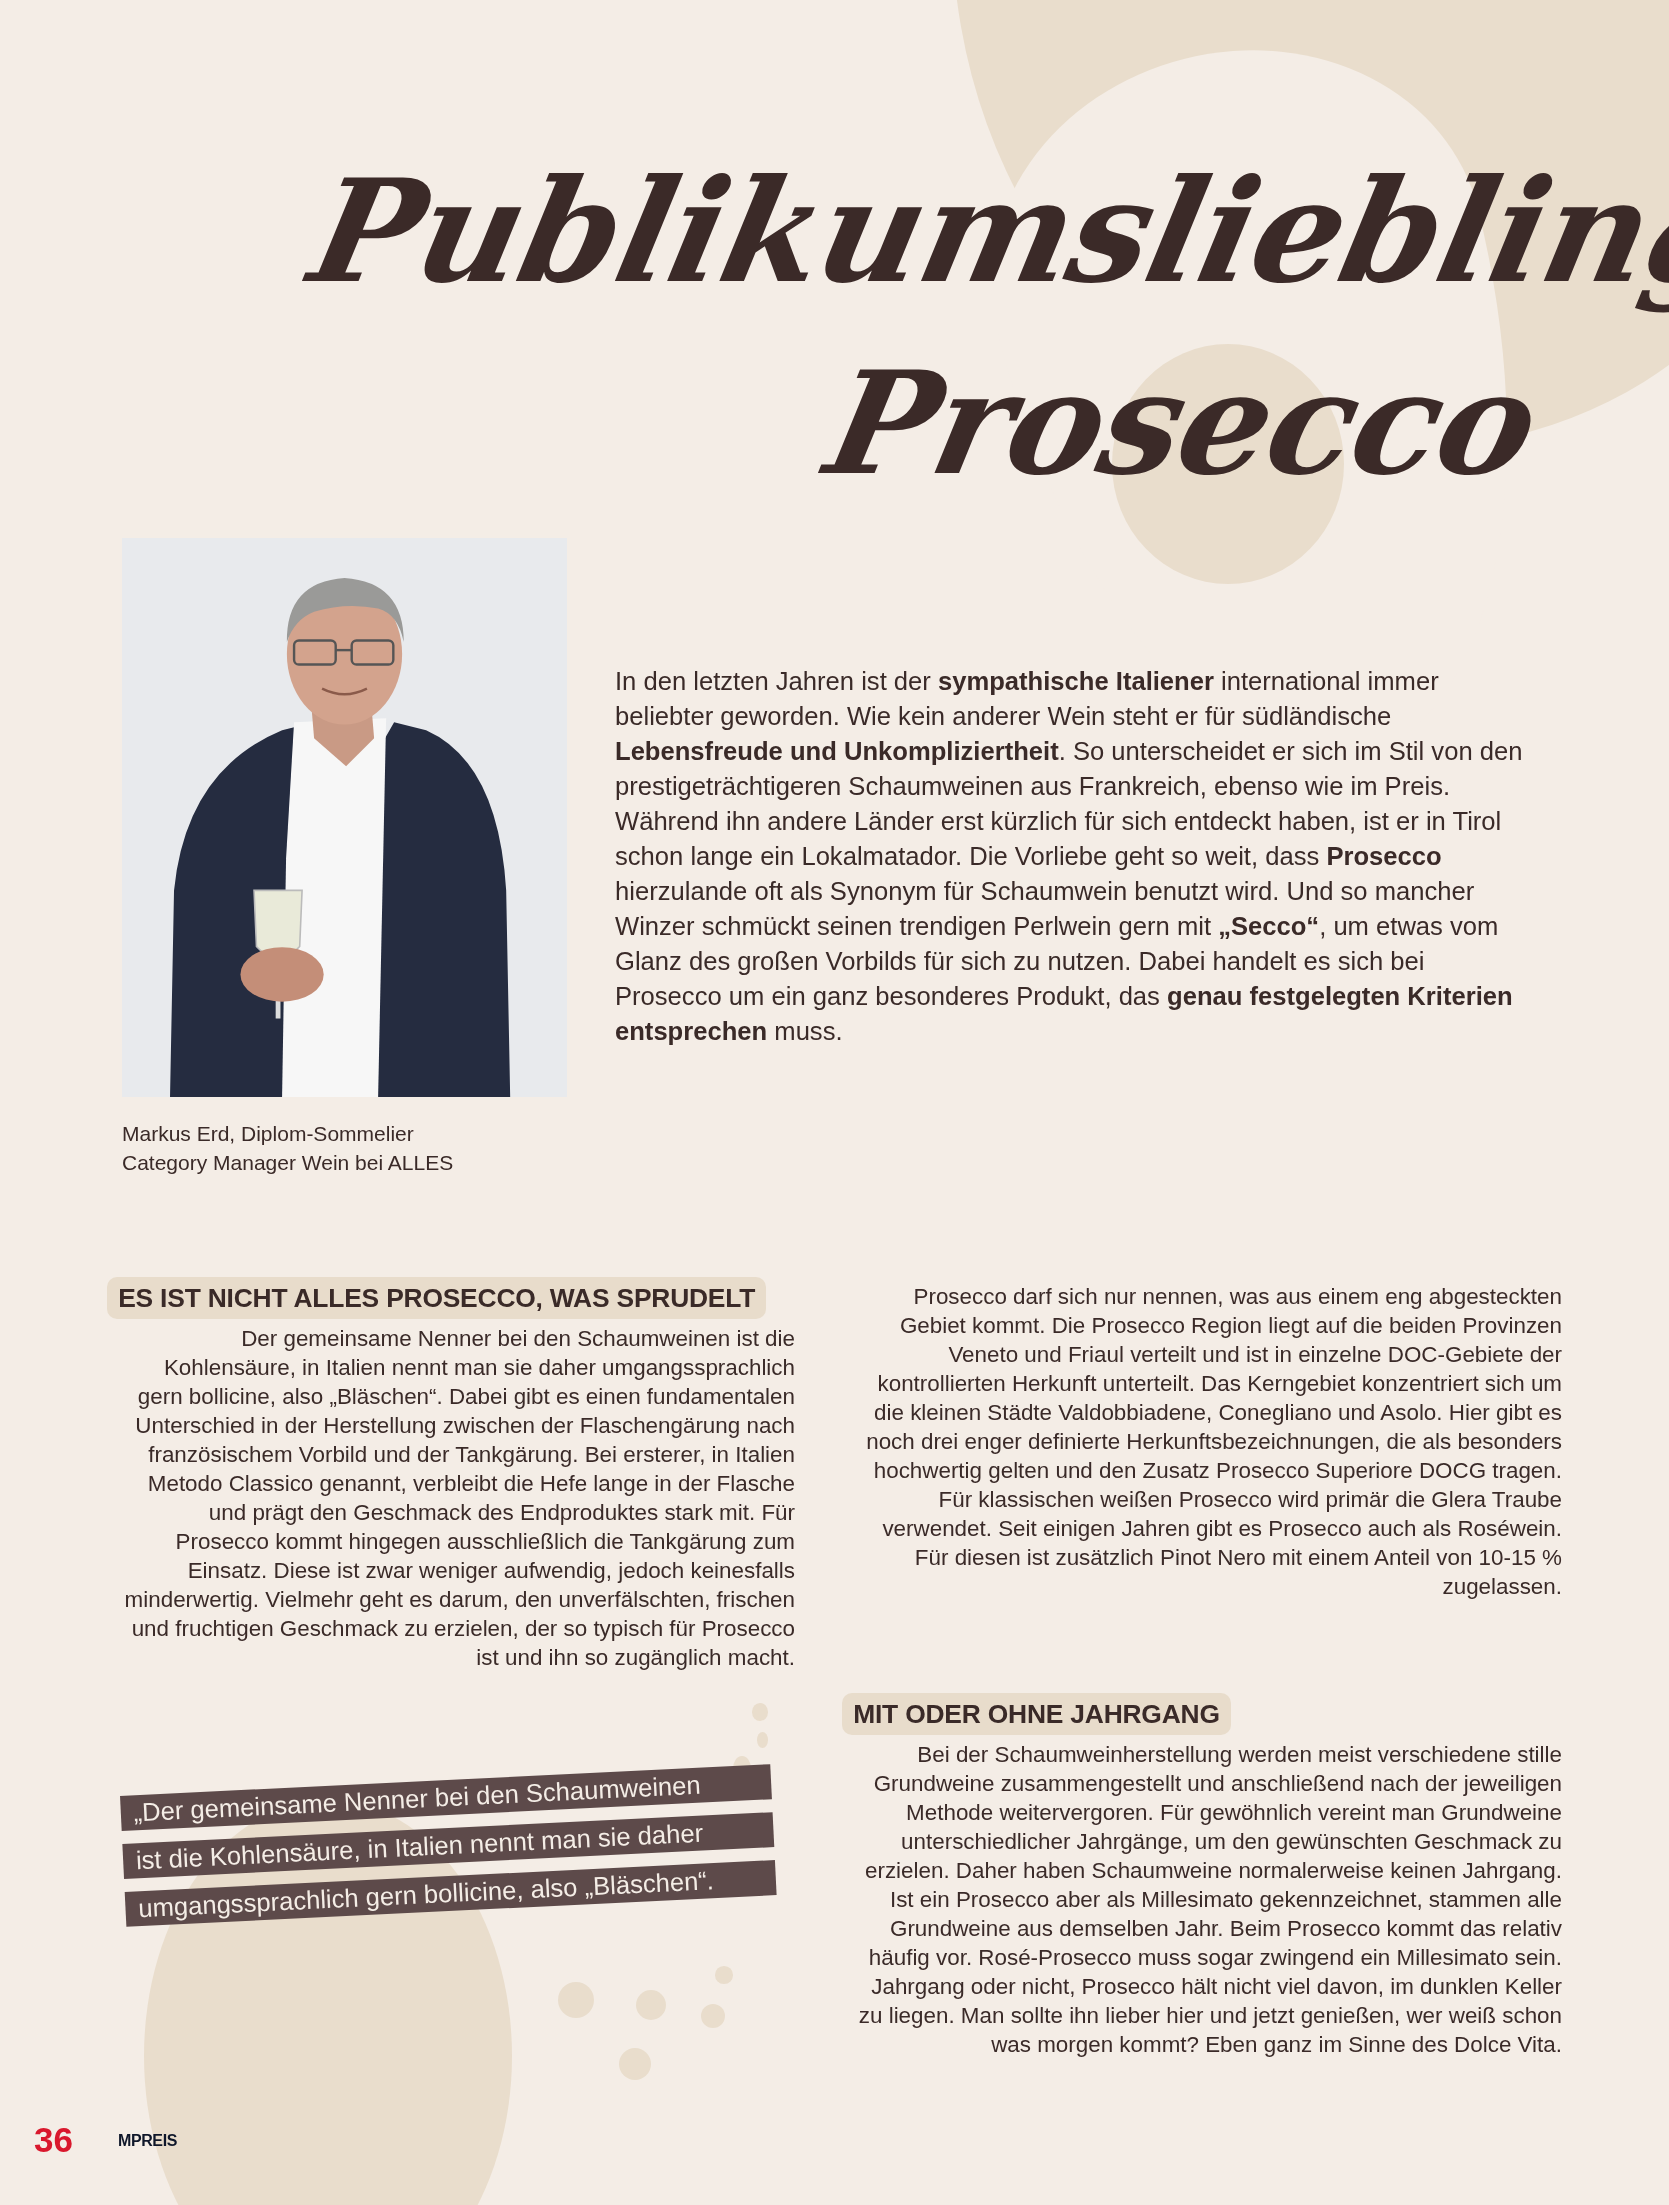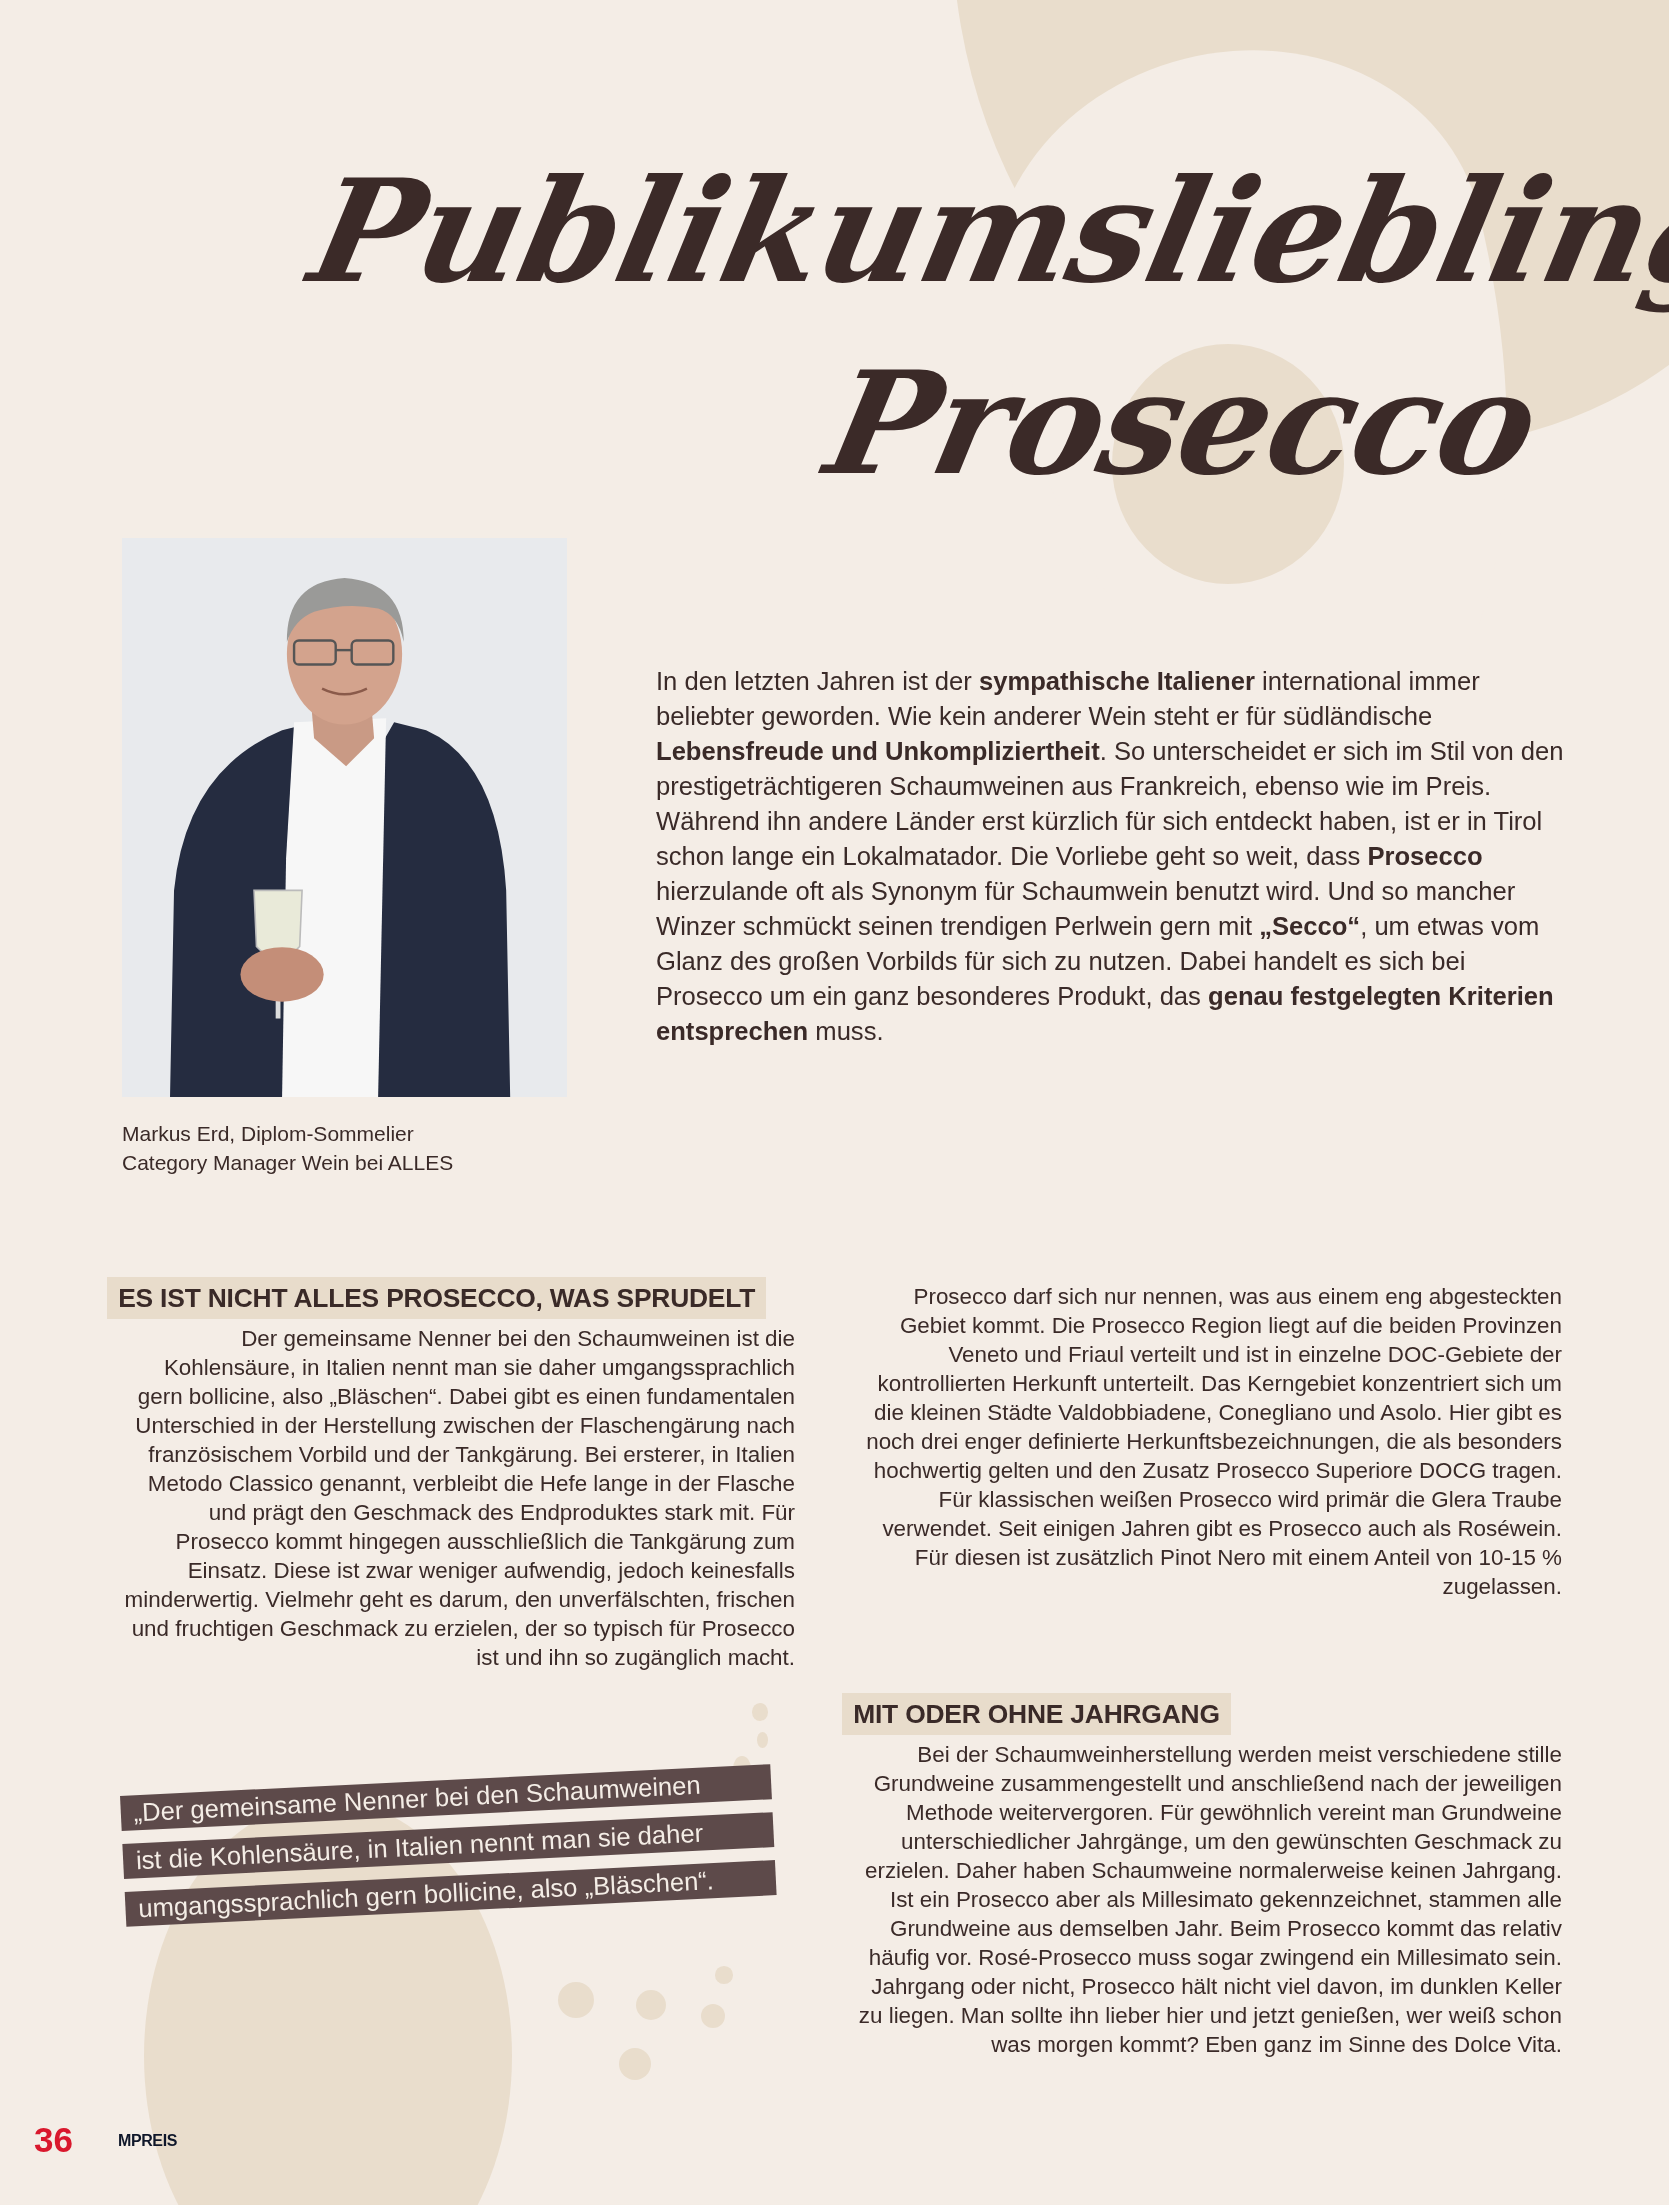--- a/index.html
+++ b/index.html
@@ -42,30 +42,30 @@
       background: #e9ebee; overflow: hidden;
     }
     .photo svg { width: 100%; height: 100%; display: block; }
 
     .caption {
       position: absolute; left: 122px; top: 1119px;
       font-size: 21px; line-height: 29px; color: #3a2a28;
     }
 
     .intro {
-      position: absolute; left: 656px; top: 664px; width: 920px;
+      position: absolute; left: 615px; top: 664px; width: 920px;
       font-size: 25.6px; line-height: 35px; color: #3a2a28;
     }
     .intro b { font-weight: bold; }
 
     .section { position: absolute; }
     .section-head {
       display: inline-block; background: #e8dccb;
       font-size: 26.4px; font-weight: bold; color: #3a2a28;
-      padding: 6.4px 11.2px 4.8px 11.2px; margin: 0; letter-spacing: -0.2px;
+      padding: 6.4px 11.2px 4.8px 11.2px; margin: 0; letter-spacing: -0.2px; border-radius: 10px;
     }
     .section-body {
       font-size: 22.4px; line-height: 29px; color: #3a2a28;
       padding: 4.8px 0 0 11.2px; margin: 0; text-align: right;
     }
     .sec-1 { left: 107px; top: 1277px; width: 688px; }
     .sec-2 { left: 842px; top: 1277px; width: 720px; }
     .sec-3 { left: 842px; top: 1693px; width: 720px; }
 
     .quote {

